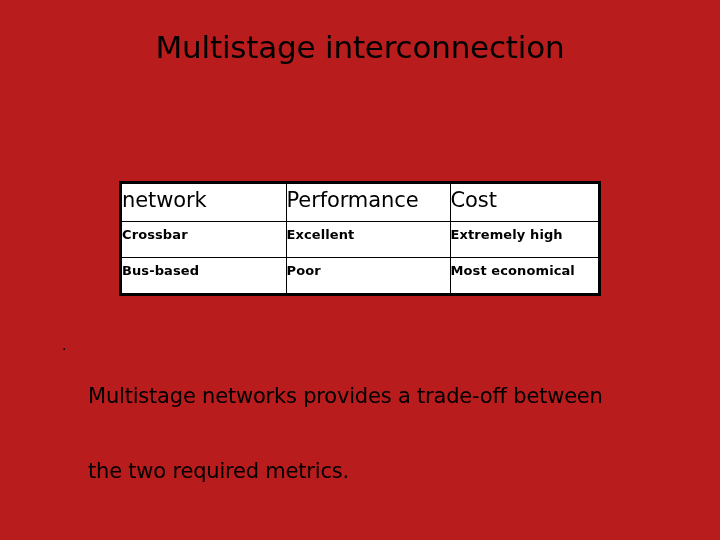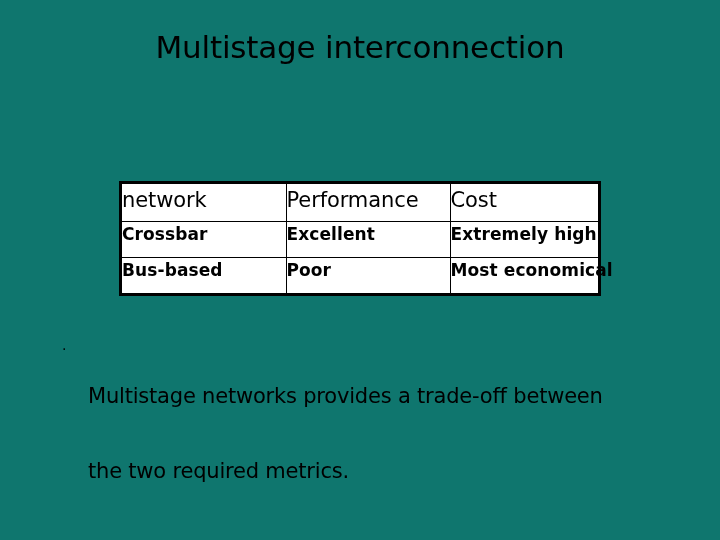--- a/index.html
+++ b/index.html
@@ -14,21 +14,21 @@
     color: #000000;
     overflow: hidden;
     position: relative;
   }
 
   .slide {
     position: absolute;
     left: 0; top: 0;
     width: 720px;
     height: 540px;
-    background: #0f766e;
+    background: #b91c1c;
   }
 
   
   .title {
     position: absolute;
     left: 60px;
     top: 26px;
     width: 600px;
     text-align: center;
     font-size: 31px;
@@ -77,21 +77,21 @@
   .hdr-cell {
     height: 37px;
     font-size: 21px;
     font-weight: 400;
     line-height: 33px;
     letter-spacing: -0.1px;
     white-space: nowrap;
   }
   .body-cell {
     height: 35px;
-    font-size: 17px;
+    font-size: 13px;
     font-weight: 700;
     line-height: 25px;
     letter-spacing: 0.1px;
     white-space: nowrap;
   }
 
   
   .bullet-block {
     position: absolute;
     left: 56px;

